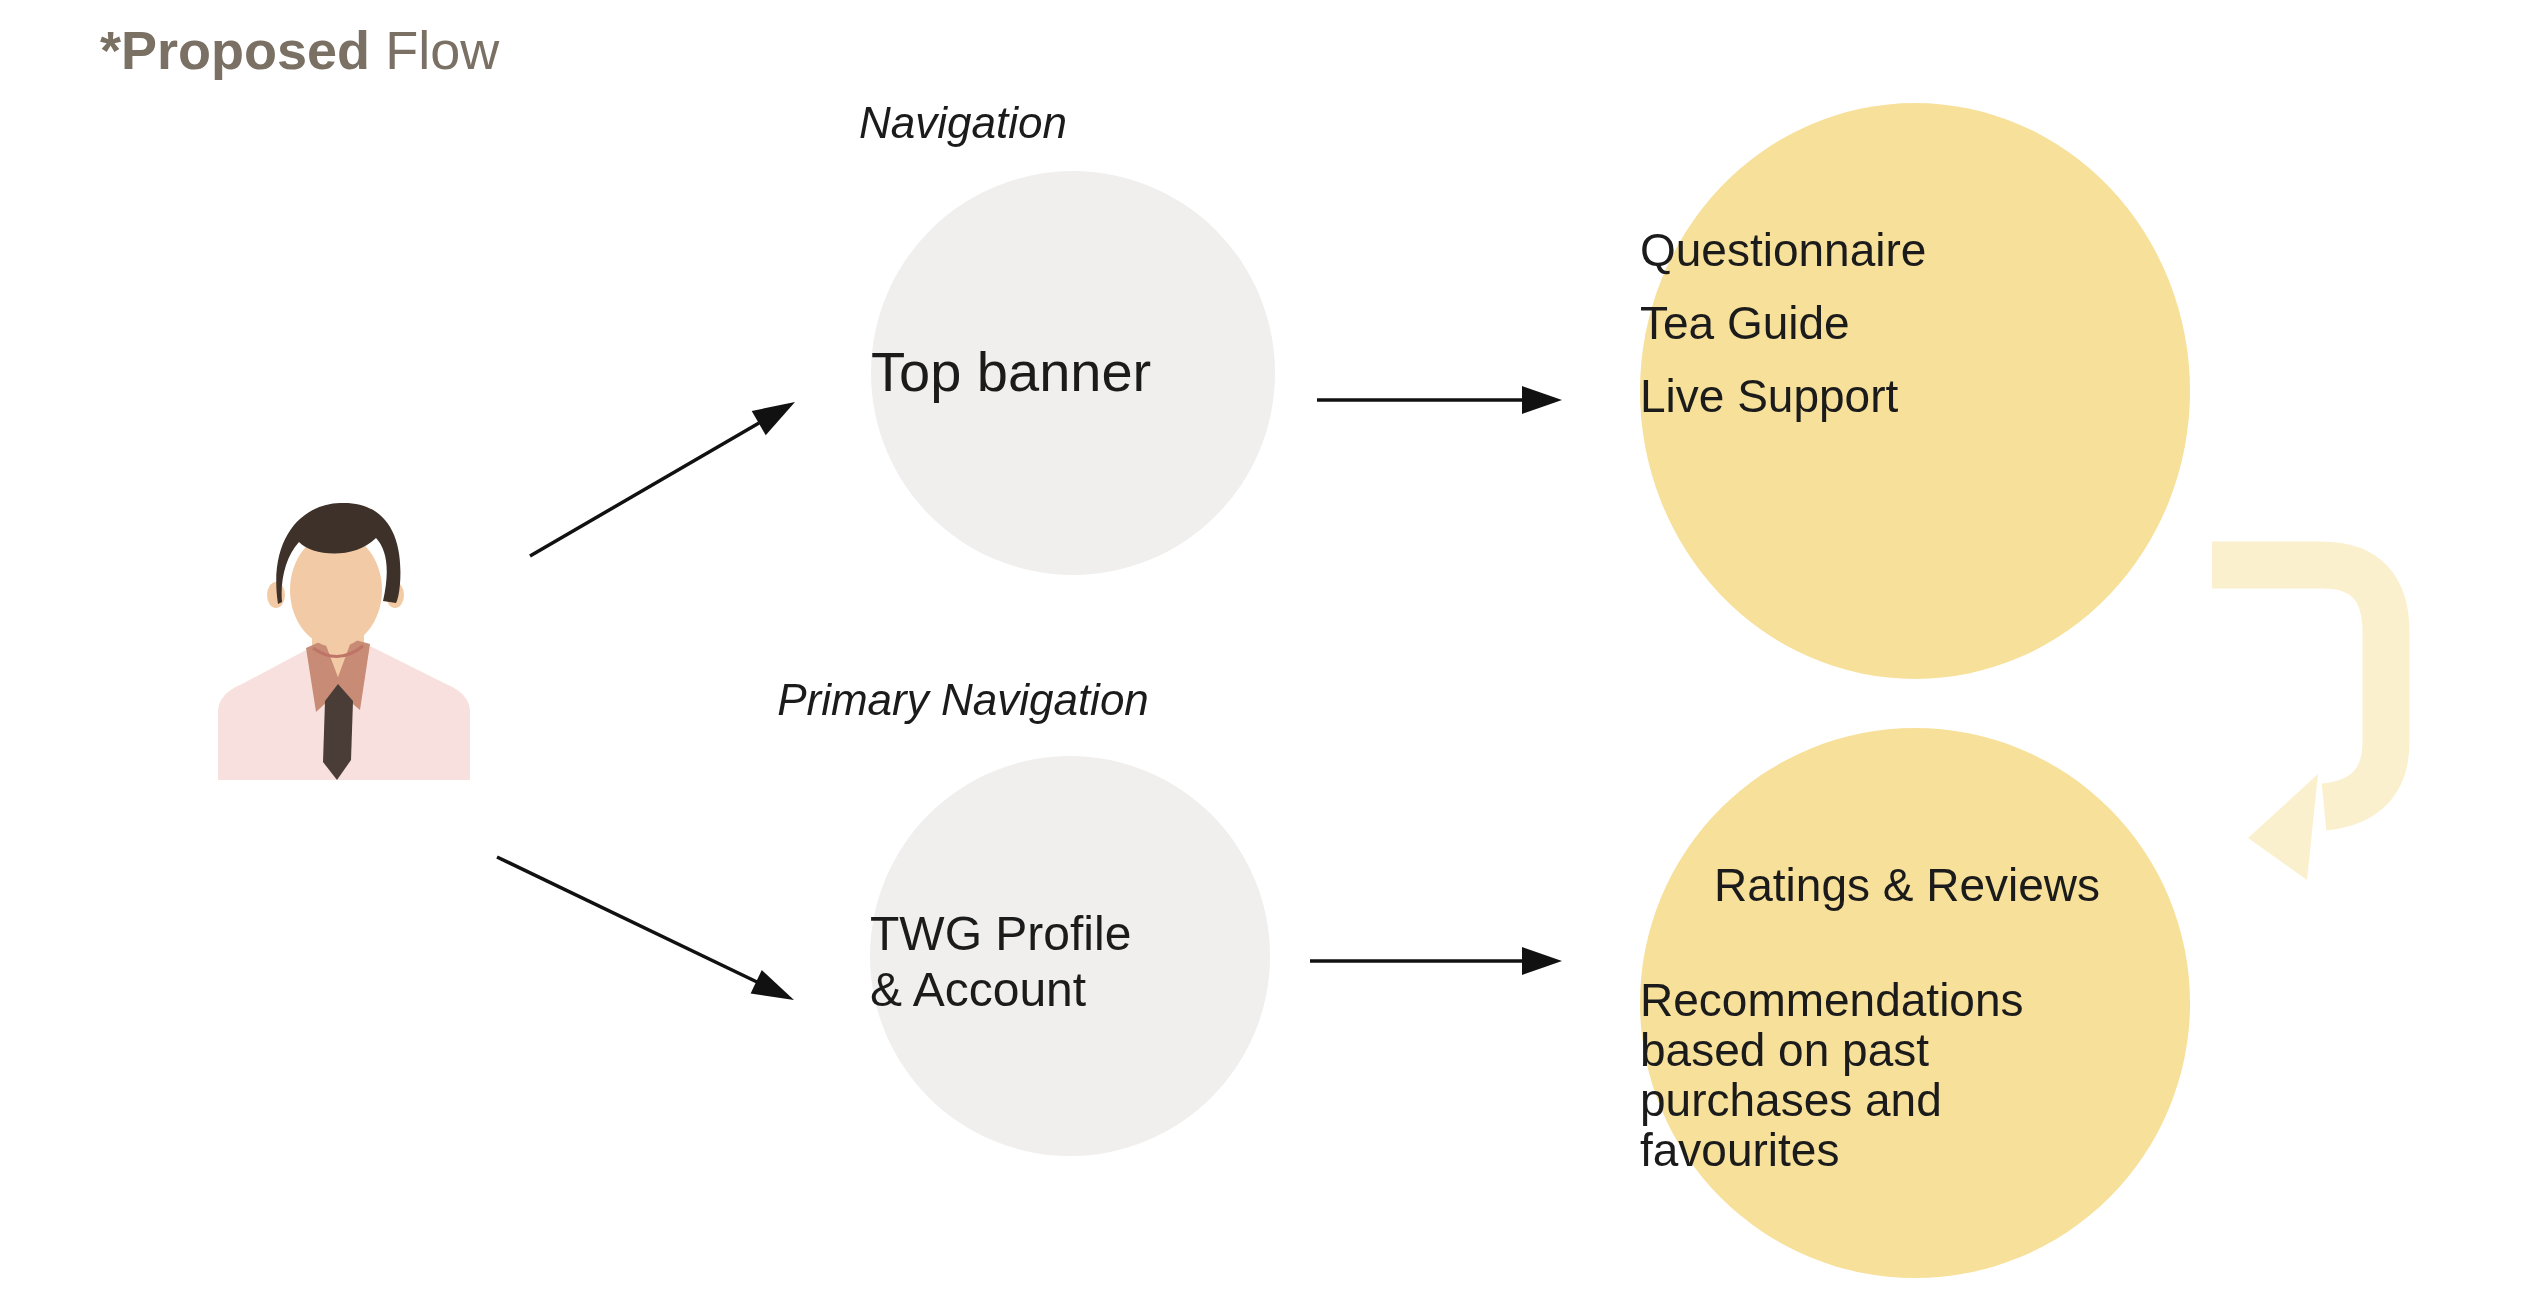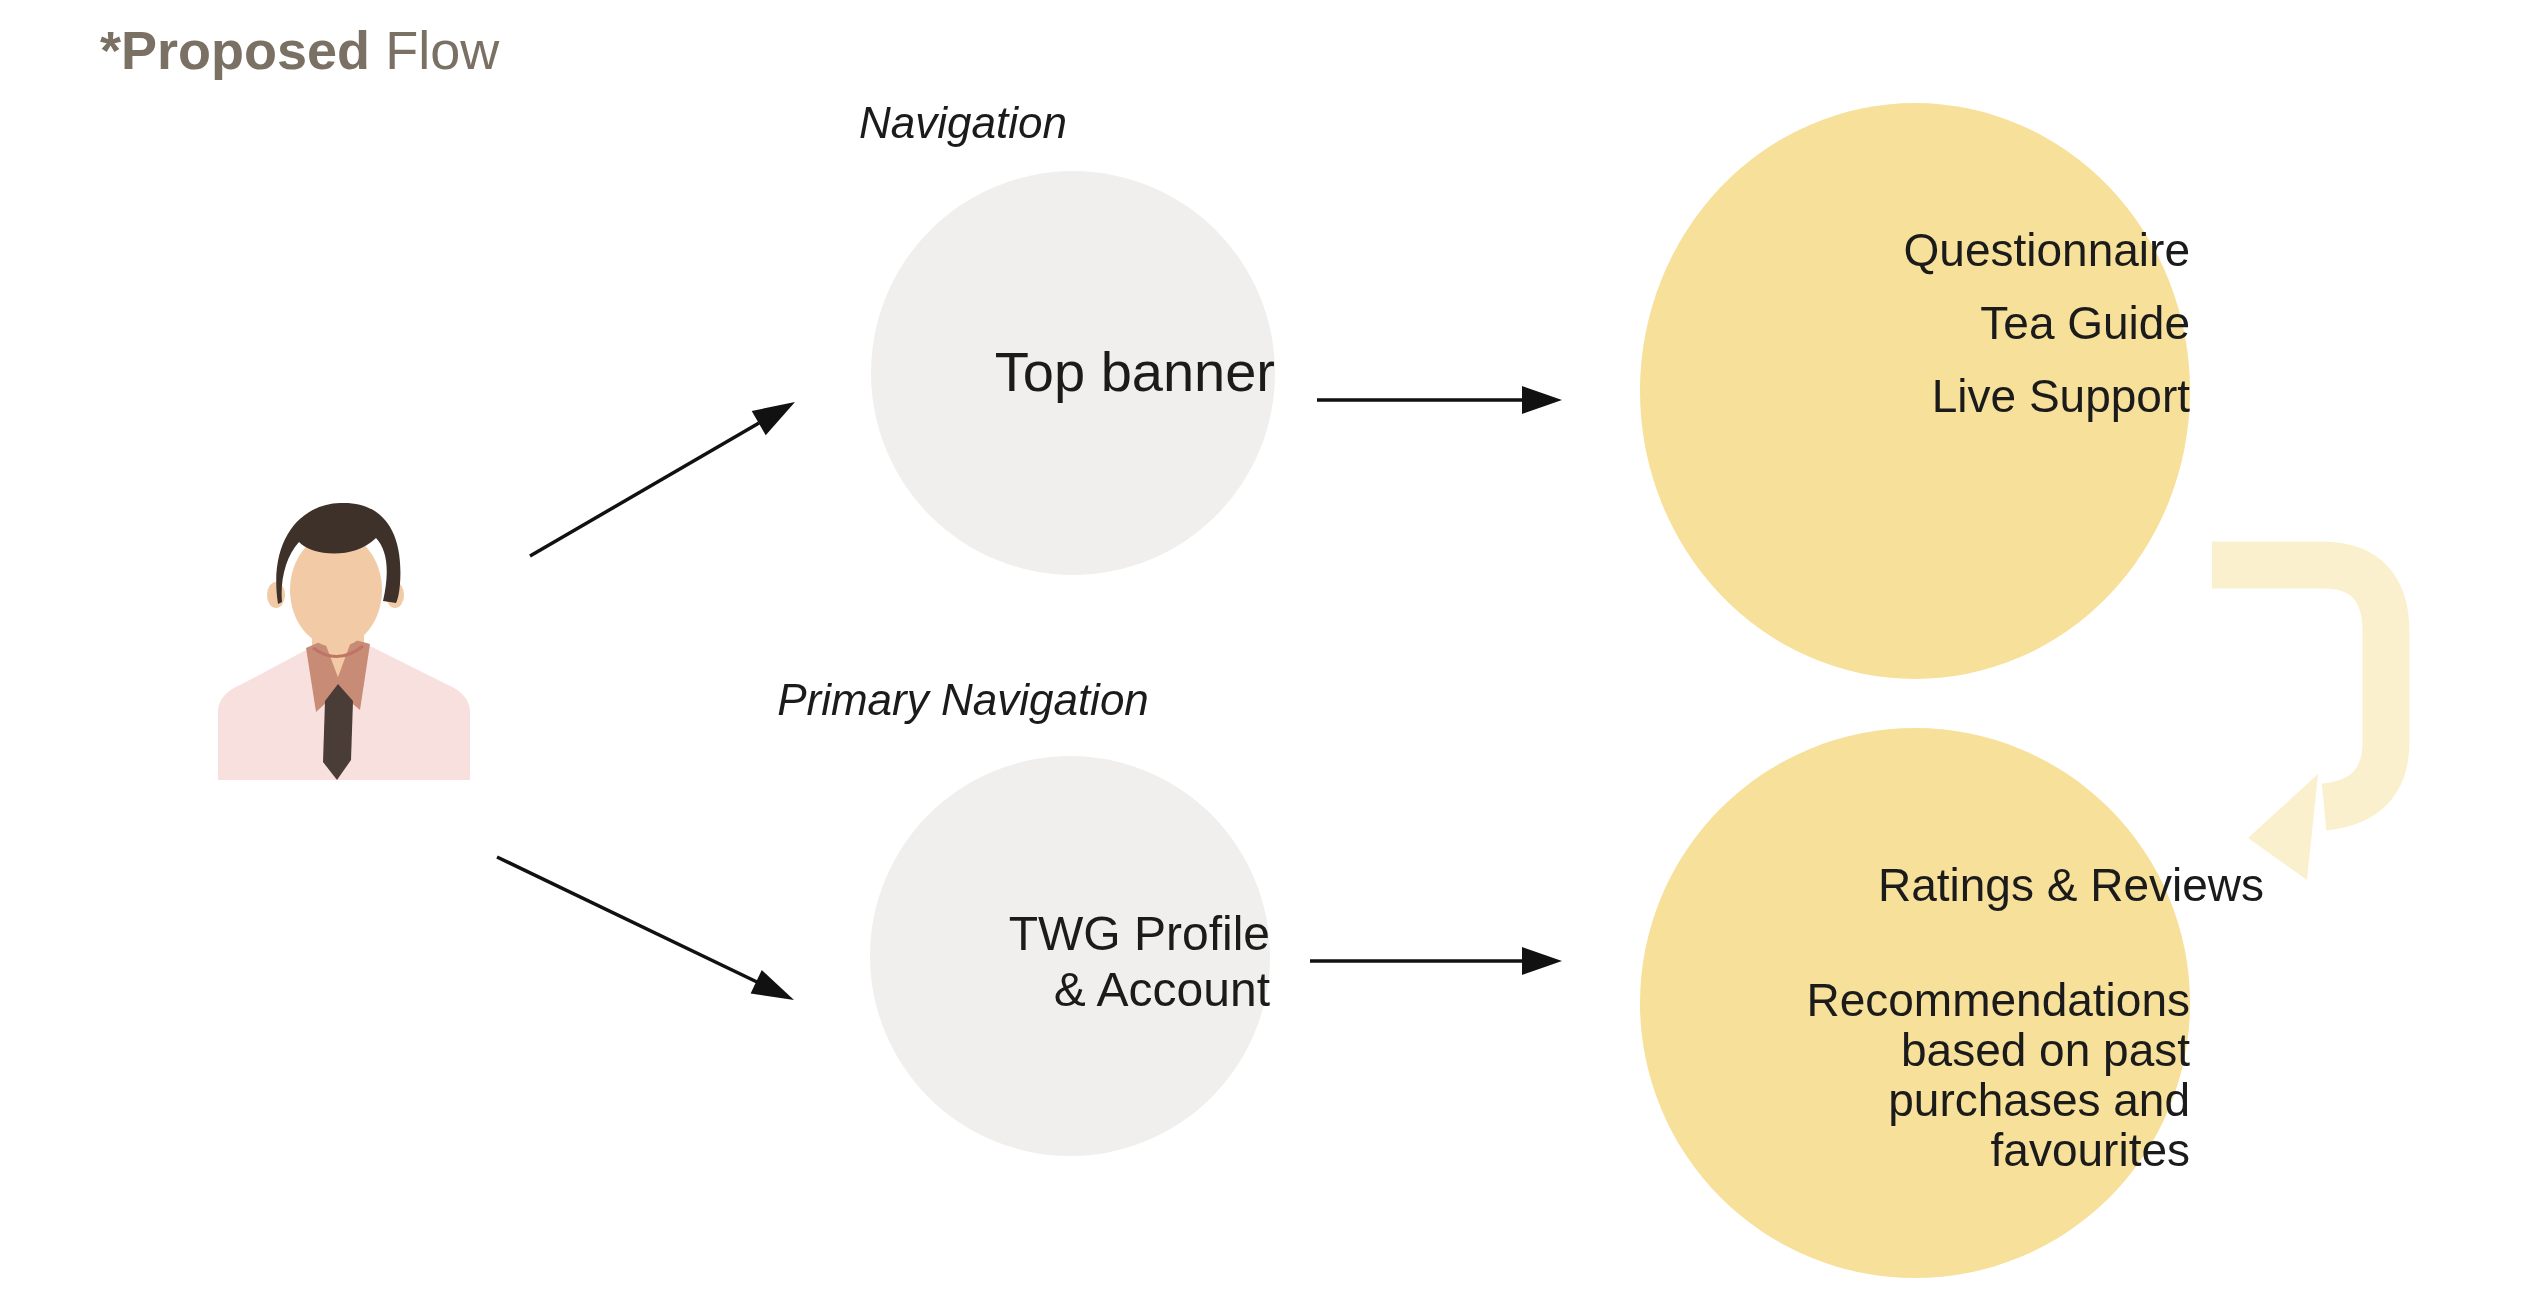--- a/index.html
+++ b/index.html
@@ -49,21 +49,21 @@
   .circle.gray   { background: var(--c-circle-gray, #f0efee); }
   .circle.yellow { background: var(--c-circle-yellow, #f7e099); }
   #circle-top-banner   { left: 871px;  top: 171px; width: 404px; height: 404px; }
   #circle-twg-profile  { left: 870px;  top: 756px; width: 400px; height: 400px; }
   #circle-dashboard-features { left: 1640px; top: 103px; width: 550px; height: 576px; }
   #circle-account-features   { left: 1640px; top: 728px; width: 550px; height: 550px; }
 
   
   .circle-text {
     position: absolute;
-    text-align: right;
+    text-align: left;
     color: var(--c-text, #1b1b1b);
   }
   #text-top-banner {
     left: 871px; top: 346px; width: 404px;
     font-size: 56px; line-height: 52px;
   }
   #text-twg-profile {
     left: 870px; top: 906px; width: 400px;
     font-size: 48px; line-height: 56px;
   }

